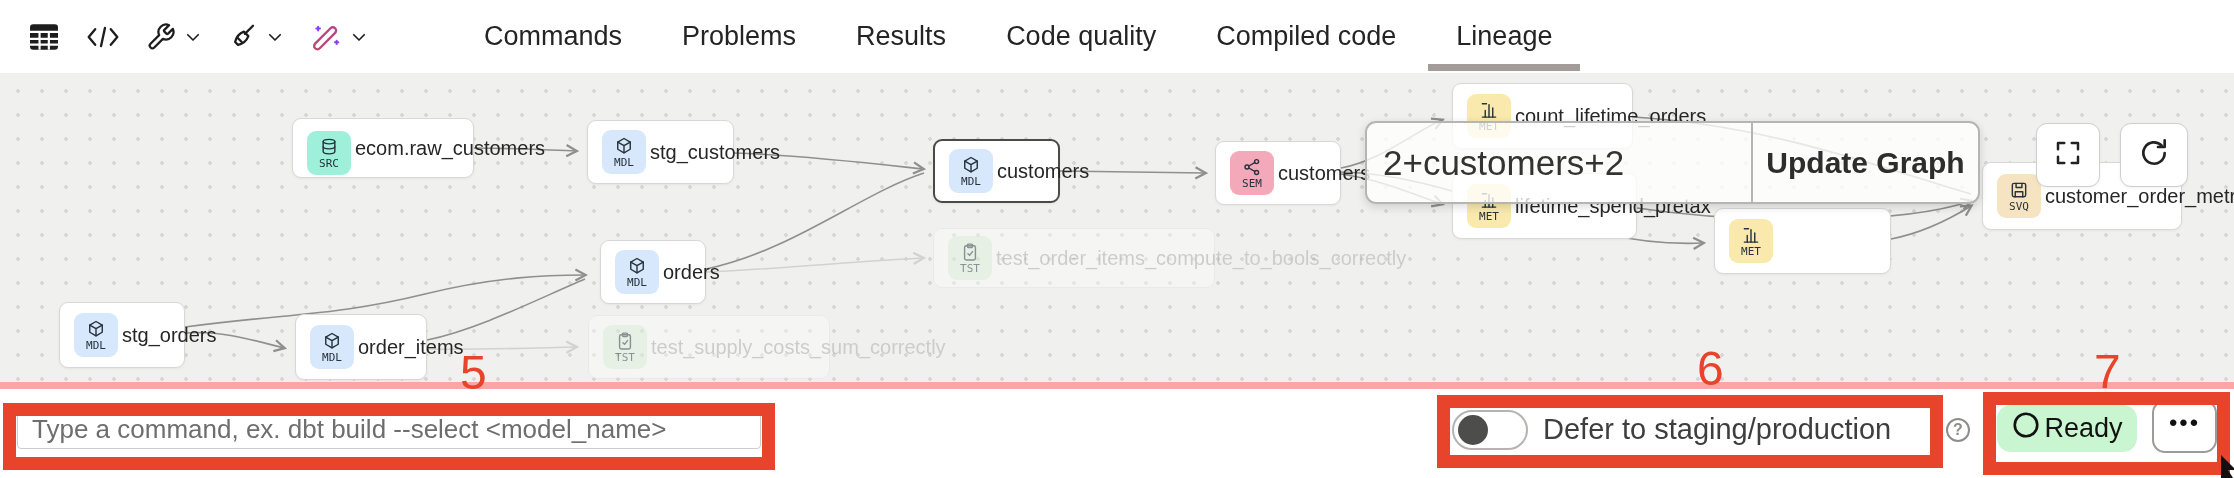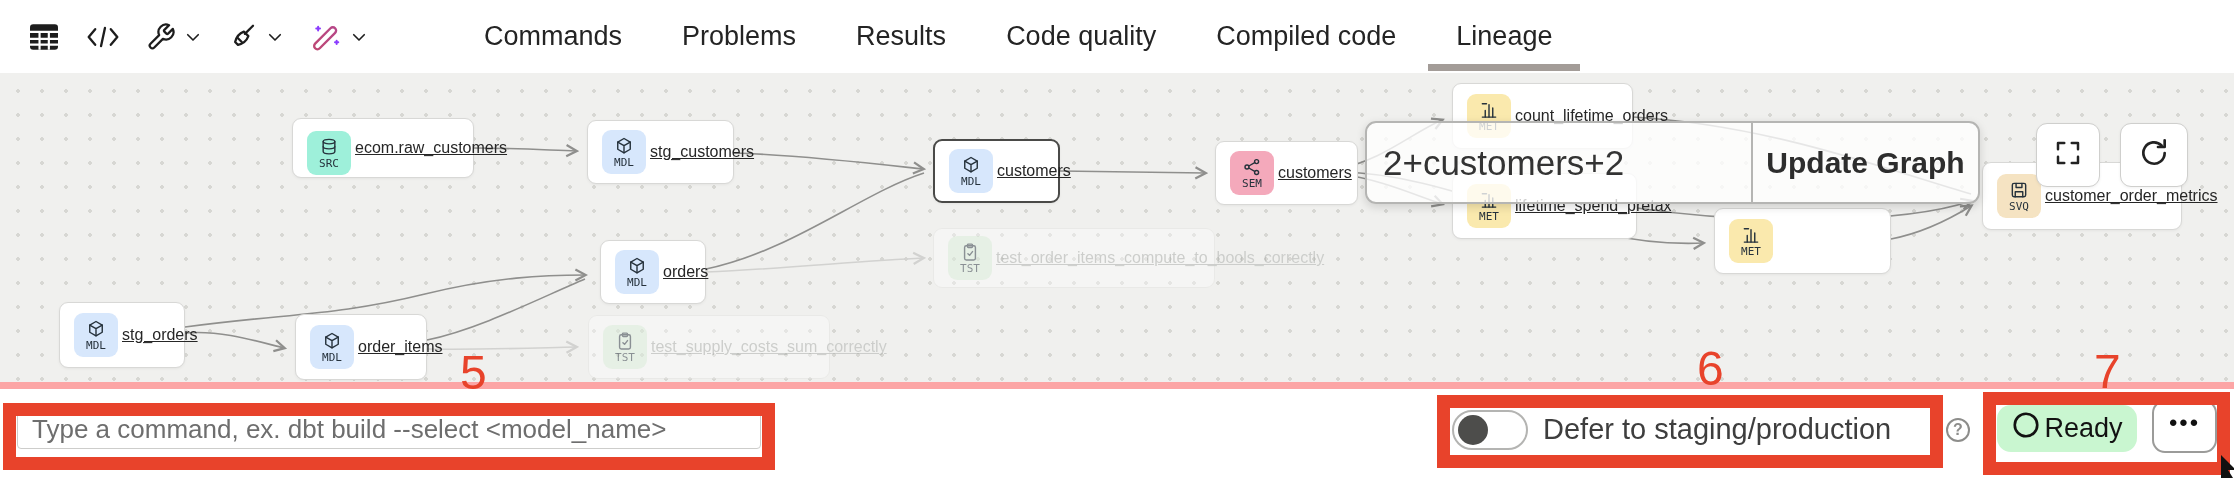--- a/index.html
+++ b/index.html
@@ -24,21 +24,21 @@
           background-size:24px 24px;background-position:6px 6px;}
   .edges{position:absolute;left:0;top:0;z-index:1;}
   .node{position:absolute;z-index:10;background:#fff;border:1.5px solid #d8d8d6;border-radius:9px;
         display:flex;align-items:center;gap:4px;padding-left:14px;box-sizing:border-box;
         box-shadow:0 1px 3px rgba(0,0,0,.05);cursor:pointer;}
   .node.selected{border:2.5px solid #4a4a48;}
   .node.faint{opacity:.5;border-color:#e3e3e1;box-shadow:none;background:rgba(255,255,255,.7);}
   .badge{width:44px;height:44px;border-radius:9px;flex:0 0 auto;display:flex;flex-direction:column;
          align-items:center;justify-content:center;color:#26323c;}
   .badge .blab{font-family:"DejaVu Sans Mono",monospace;font-size:11px;line-height:12px;margin-top:1px;}
-  .nlabel{font-size:16px;color:#262626;line-height:24px;padding-right:14px;text-decoration:underline;}
+  .nlabel{font-size:20px;color:#262626;line-height:24px;padding-right:14px;}
   .node.faint .nlabel{color:#a9aca9;}
 
   .overlay{position:absolute;z-index:30;background:rgba(255,255,255,.78);border:2px solid #b5b5b3;
            border-radius:11px;display:flex;box-shadow:0 3px 10px rgba(0,0,0,.14);}
   .ov-left{flex:1;display:flex;align-items:center;padding-left:16px;font-size:35px;color:#333;}
   .ov-div{width:2px;background:#b5b5b3;}
   .ov-right{width:225px;display:flex;align-items:center;justify-content:center;
             font-size:30px;font-weight:700;color:#2d2d2d;cursor:pointer;}
 
   .corner-btn{position:absolute;z-index:35;width:62px;height:62px;background:#fff;
@@ -263,21 +263,21 @@
           <div class="badge" style="background: rgb(222, 240, 222);">
             <svg width="20" height="20" viewBox="0 0 24 24" fill="none" stroke="currentColor" stroke-width="1.7" stroke-linecap="round" stroke-linejoin="round">
               <rect x="5.5" y="4.5" width="13" height="17" rx="2"></rect>
               <rect x="9" y="2.5" width="6" height="4" rx="1"></rect>
               <path d="M9.5 14l2 2 3.5-4.5"></path>
             </svg>
             <span class="blab">TST</span>
           </div>
           <div class="nlabel">test_supply_costs_sum_correctly</div>
         </div>
-        <div class="node" style="left: 1215px; top: 68px; width: 143px; height: 64px;">
+        <div class="node" style="left: 1215px; top: 68px; width: 126px; height: 64px;">
           <div class="badge" style="background: rgb(244, 169, 187);">
             <svg width="20" height="20" viewBox="0 0 24 24" fill="none" stroke="currentColor" stroke-width="1.7" stroke-linecap="round" stroke-linejoin="round">
               <circle cx="6" cy="12" r="2.4"></circle>
               <circle cx="17.5" cy="5.5" r="2.4"></circle>
               <circle cx="17.5" cy="18.5" r="2.4"></circle>
               <path d="M8.2 10.8l7-4M8.2 13.2l7 4"></path>
             </svg>
             <span class="blab">SEM</span>
           </div>
           <div class="nlabel">customers</div>

